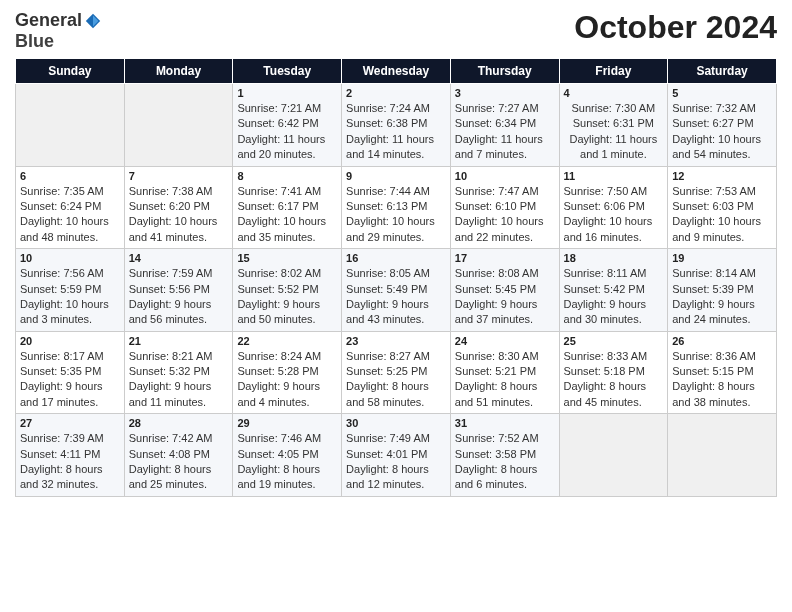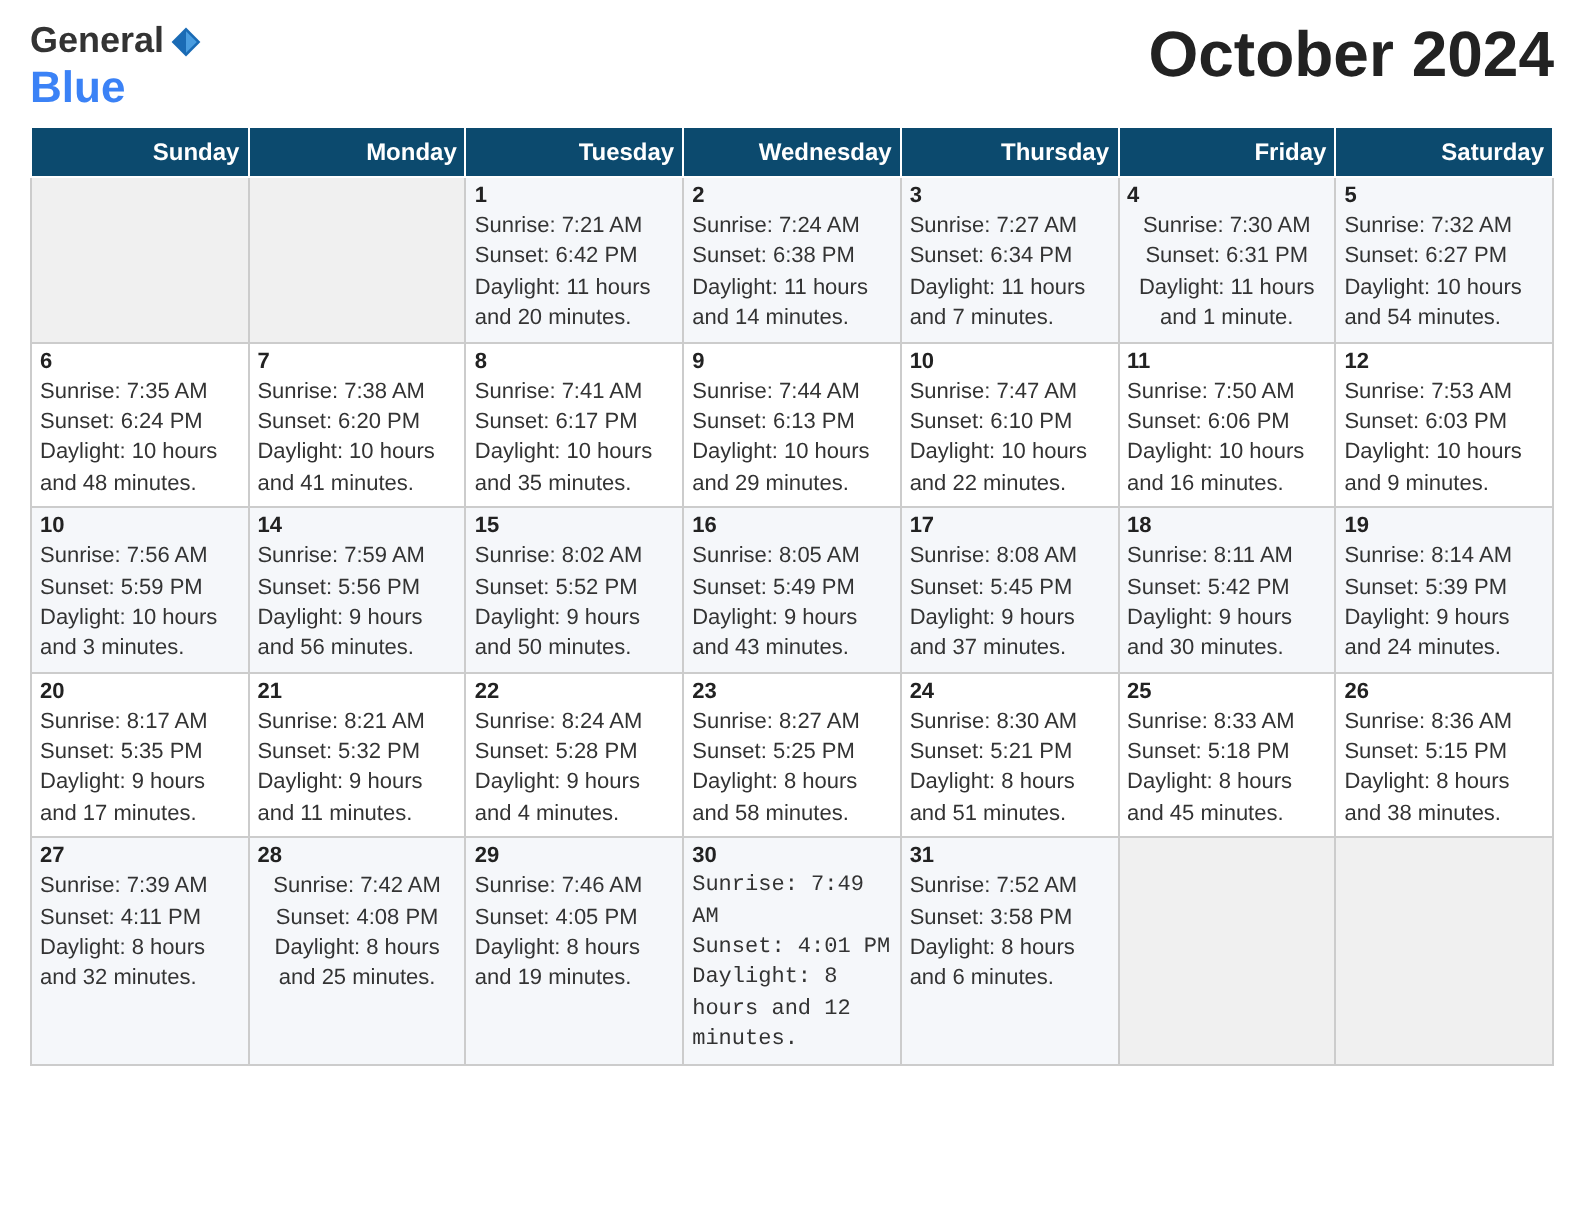--- a/index.html
+++ b/index.html
@@ -29,23 +29,23 @@
     .logo-text {
       display: flex;
       align-items: center;
     }
     .logo-general {
       font-size: 18px;
       font-weight: bold;
       color: #333;
     }
     .logo-blue {
-      font-size: 22px;
-      font-weight: bold;
-      color: #3b82f6;
+      font-size: 18px;
+      font-weight: bold;
+      color: #404040;
     }
     .logo-icon {
       width: 18px;
       height: 18px;
       margin-left: 2px;
     }
     .title-block {
       text-align: right;
     }
     .month-title {
@@ -57,26 +57,26 @@
     .location-title {
       font-size: 15px;
       color: #444;
     }
     .calendar-table {
       width: 100%;
       border-collapse: collapse;
       table-layout: fixed;
     }
     .calendar-table thead th {
-      background-color: #0c4a6e;
+      background-color: #0f172a;
       color: #fff;
       font-size: 12px;
       font-weight: bold;
       padding: 5px 4px;
-      text-align: right;
+      text-align: center;
       border: 1px solid #fff;
     }
     .calendar-table tbody td {
       border: 1px solid #ccc;
       vertical-align: top;
       padding: 3px 4px;
       font-size: 9.5px;
       color: #333;
       height: 82px;
       background: #fff;
@@ -305,33 +305,33 @@
         </tr>
         <tr>
           <td>
             <div class="day-number">27</div>
             <div class="day-info" style="white-space: pre-line;">Sunrise: 7:39 AM
 Sunset: 4:11 PM
 Daylight: 8 hours and 32 minutes.</div>
           </td>
           <td>
             <div class="day-number">28</div>
-            <div class="day-info" style="white-space: pre-line; text-align: center;">Sunrise: 7:42 AM
+            <div class="day-info" style="white-space: pre-line;">Sunrise: 7:42 AM
 Sunset: 4:08 PM
 Daylight: 8 hours and 25 minutes.</div>
           </td>
           <td>
             <div class="day-number">29</div>
             <div class="day-info" style="white-space: pre-line;">Sunrise: 7:46 AM
 Sunset: 4:05 PM
 Daylight: 8 hours and 19 minutes.</div>
           </td>
           <td>
             <div class="day-number">30</div>
-            <div class="day-info" style="white-space: pre-line; font-family: Liberation Mono, monospace;">Sunrise: 7:49 AM
+            <div class="day-info" style="white-space: pre-line;">Sunrise: 7:49 AM
 Sunset: 4:01 PM
 Daylight: 8 hours and 12 minutes.</div>
           </td>
           <td>
             <div class="day-number">31</div>
             <div class="day-info" style="white-space: pre-line;">Sunrise: 7:52 AM
 Sunset: 3:58 PM
 Daylight: 8 hours and 6 minutes.</div>
           </td>
           <td class="empty-cell"></td>

